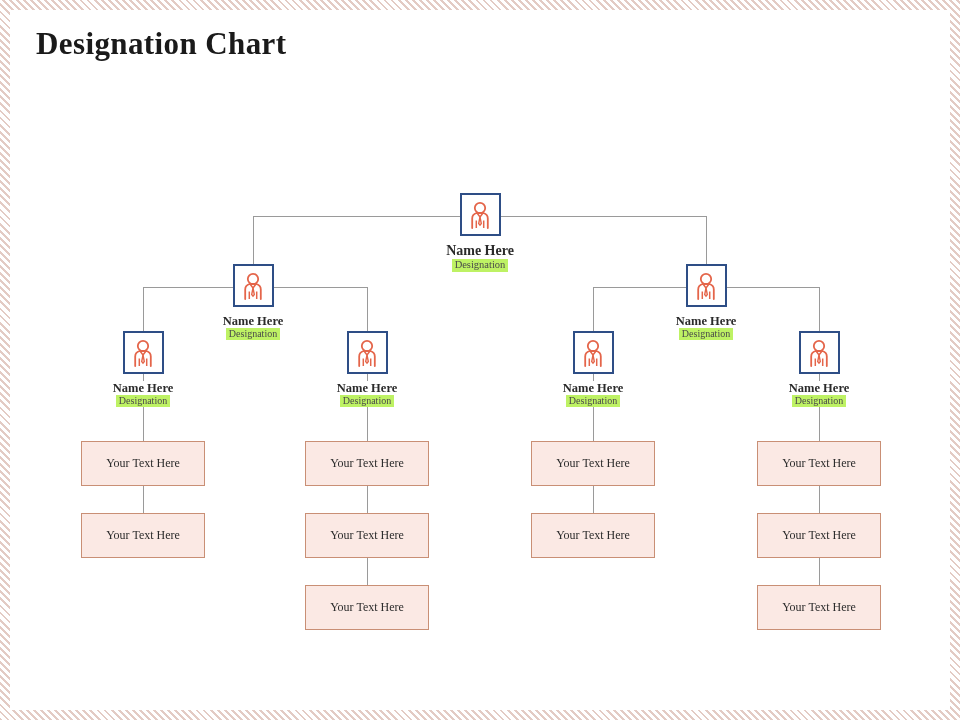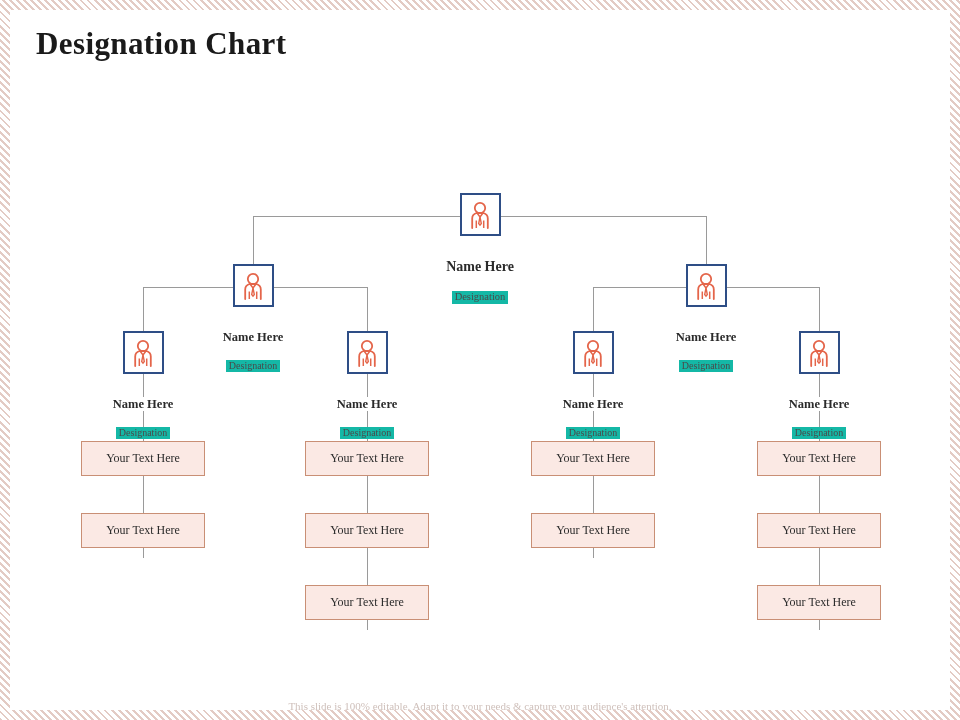--- a/index.html
+++ b/index.html
@@ -65,21 +65,20 @@
   .conn.h { height: 1px; }
   .conn.v { width: 1px; }
 
   
   .node {
     position: absolute;
     z-index: 3;
     display: flex;
     flex-direction: column;
     align-items: center;
-    gap: 16px;
   }
   .node-icon-box {
     width: 41px;
     height: 43px;
     border: 2px solid #2e4e86;
     background: #ffffff;
     display: flex;
     align-items: center;
     justify-content: center;
   }
@@ -95,34 +94,34 @@
     background: #ffffff;
     padding: 0 3px;
   }
   .node-desig {
     font-family: "Liberation Serif", serif;
     font-size: 10px;
     font-weight: normal;
     color: #4a4a4a;
     white-space: nowrap;
     line-height: 1.2;
-    background: #14b8a6;
+    background: #bef264;
     padding: 0 3px;
   }
 
   
   .node.root .node-name { font-size: 14px; }
   .node.root .node-desig { font-size: 10.5px; }
 
   
   .textbox {
     position: absolute;
     z-index: 3;
     width: 124px;
-    height: 35px;
+    height: 45px;
     background: #fbe9e4;
     border: 1px solid #c98f75;
     display: flex;
     align-items: center;
     justify-content: center;
     font-family: "Liberation Serif", serif;
     font-size: 12px;
     color: #2b2b2b;
     white-space: nowrap;
   }
@@ -286,16 +285,15 @@
 
       <div class="textbox" style="left:521px; top:431px;">Your Text Here</div>
       <div class="textbox" style="left:521px; top:503px;">Your Text Here</div>
 
       <div class="textbox" style="left:747px; top:431px;">Your Text Here</div>
       <div class="textbox" style="left:747px; top:503px;">Your Text Here</div>
       <div class="textbox" style="left:747px; top:575px;">Your Text Here</div>
 
     </div>
 
-    <div id="footer-note">This slide is 100% editable. Adapt it to your needs &amp; capture your audience's attention.</div>
 
   </div>
 </div>
 
 </body></html>

